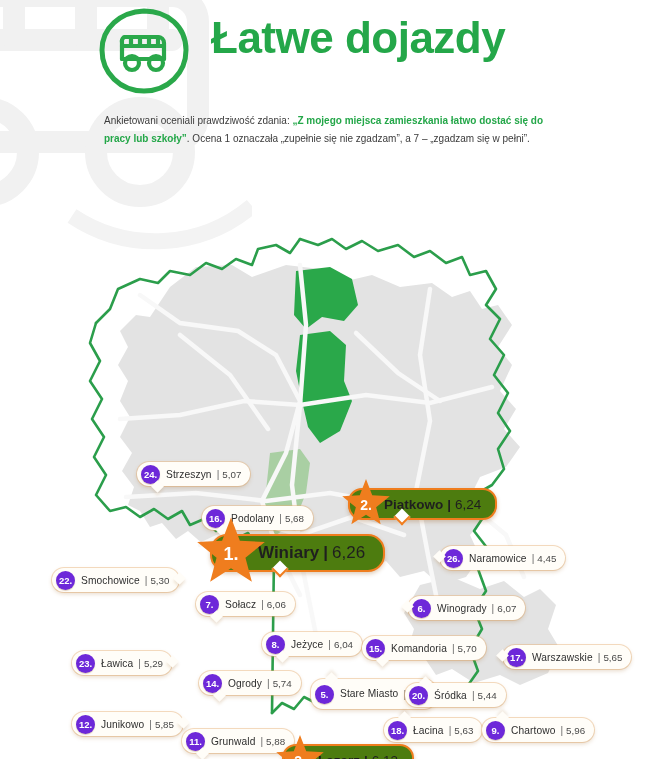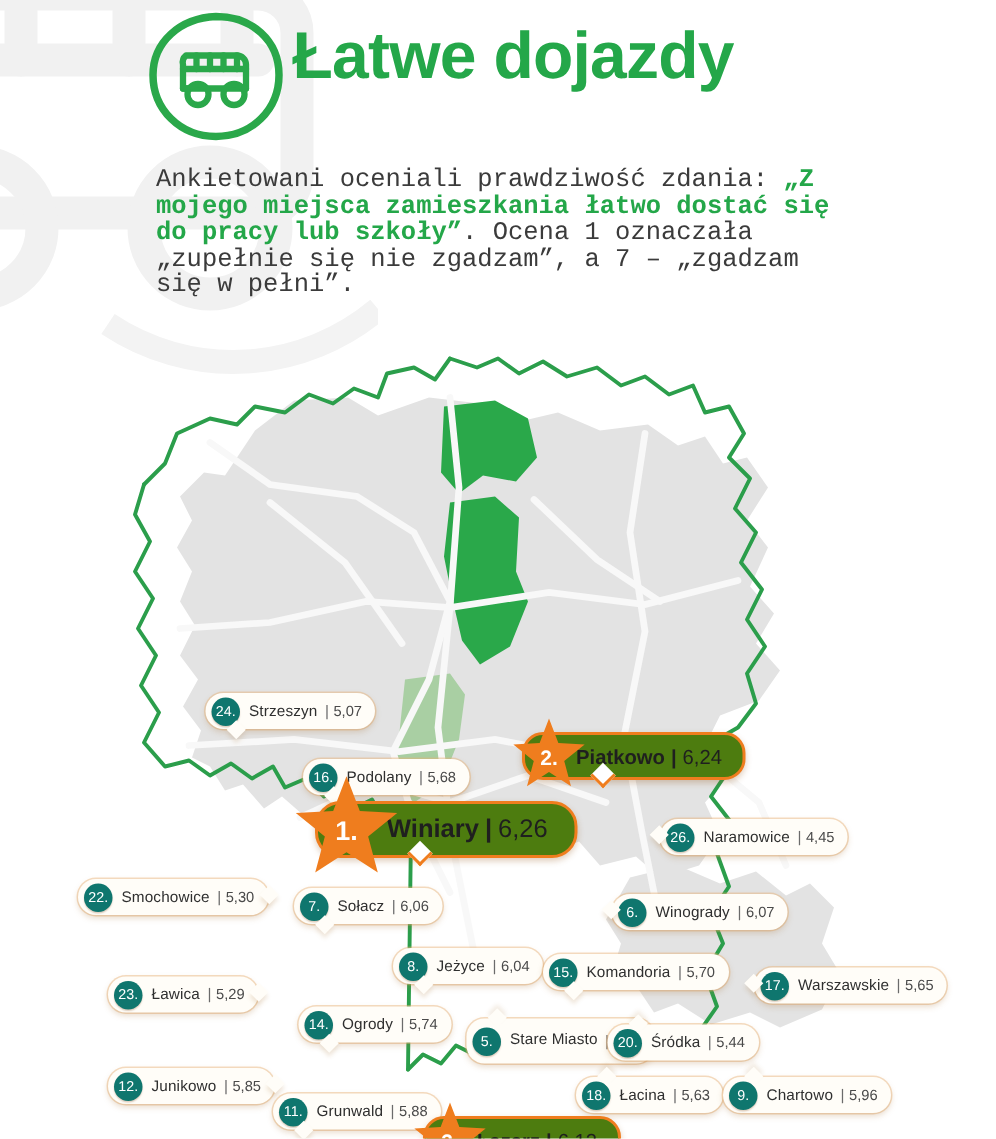--- a/index.html
+++ b/index.html
@@ -12,51 +12,51 @@
   }
   #root{position:absolute;inset:0;width:664px;height:759px;overflow:hidden;}
 
   
   .watermark{position:absolute;left:-78px;top:-34px;width:330px;height:300px;opacity:1;pointer-events:none;}
 
   
   .hdr{position:absolute;left:0;top:0;width:664px;height:100px;}
   .logo-circle{position:absolute;left:98px;top:7px;width:92px;height:88px;}
   .hdr-title{
-    position:absolute;left:195px;top:16px;
+    position:absolute;left:211px;top:16px;
     font-size:44px;font-weight:bold;color:#24a749;
     letter-spacing:-0.5px;line-height:1;white-space:nowrap;
   }
 
   
   .intro{
     position:absolute;left:104px;top:112px;width:460px;
-    font-size:17px;line-height:17.6px;color:#3b3b3b;font-family:Liberation Mono, monospace;
+    font-size:10px;line-height:17.6px;color:#3b3b3b;
   }
   .intro b{color:#24a749;font-weight:bold;}
 
   
   .map-wrap{position:absolute;left:0;top:205px;width:664px;height:554px;}
   .map-svg{position:absolute;left:0;top:0;width:664px;height:554px;}
 
   
   .lbl{
     position:absolute;
     display:flex;align-items:center;
     height:24px;padding:0 9px 0 4px;
     background:#fffdf8;
     border-radius:12px;
     box-shadow:0 2px 4px rgba(170,120,60,.28), 0 0 0 1px rgba(236,180,120,.45);
     white-space:nowrap;
     z-index:20;
   }
   .lbl .rank{
     width:19px;height:19px;flex:0 0 19px;border-radius:50%;
-    background:#0f766e;color:#fff;
-    font-size:9.5px;font-weight:normal;
+    background:#6d28d9;color:#fff;
+    font-size:9.5px;font-weight:bold;
     display:flex;align-items:center;justify-content:center;
     margin-right:6px;
     box-shadow:0 1px 1px rgba(120,60,10,.25);
   }
   .lbl .nm{font-size:10.2px;color:#2f2f2f;letter-spacing:.1px;}
   .lbl .sep{font-size:10.2px;color:#6b6b6b;margin:0 3px 0 5px;}
   .lbl .val{font-size:9.8px;color:#4a4a4a;}
   .lbl .tail{
     position:absolute;bottom:-5px;left:16px;
     width:9px;height:9px;background:#fffdf8;
@@ -254,21 +254,21 @@
           <span class="val">5,68</span>
           <span class="tail"></span>
         </div>
         <div class="lbl tail-left" style="left: 440px; top: 341px;">
           <span class="rank">26.</span>
           <span class="nm">Naramowice</span>
           <span class="sep">|</span>
           <span class="val">4,45</span>
           <span class="tail"></span>
         </div>
-        <div class="lbl tail-right" style="left: 52px; top: 381px;">
+        <div class="lbl tail-right" style="left: 52px; top: 363px;">
           <span class="rank">22.</span>
           <span class="nm">Smochowice</span>
           <span class="sep">|</span>
           <span class="val">5,30</span>
           <span class="tail"></span>
         </div>
         <div class="lbl" style="left: 196px; top: 387px;">
           <span class="rank">7.</span>
           <span class="nm">Sołacz</span>
           <span class="sep">|</span>

